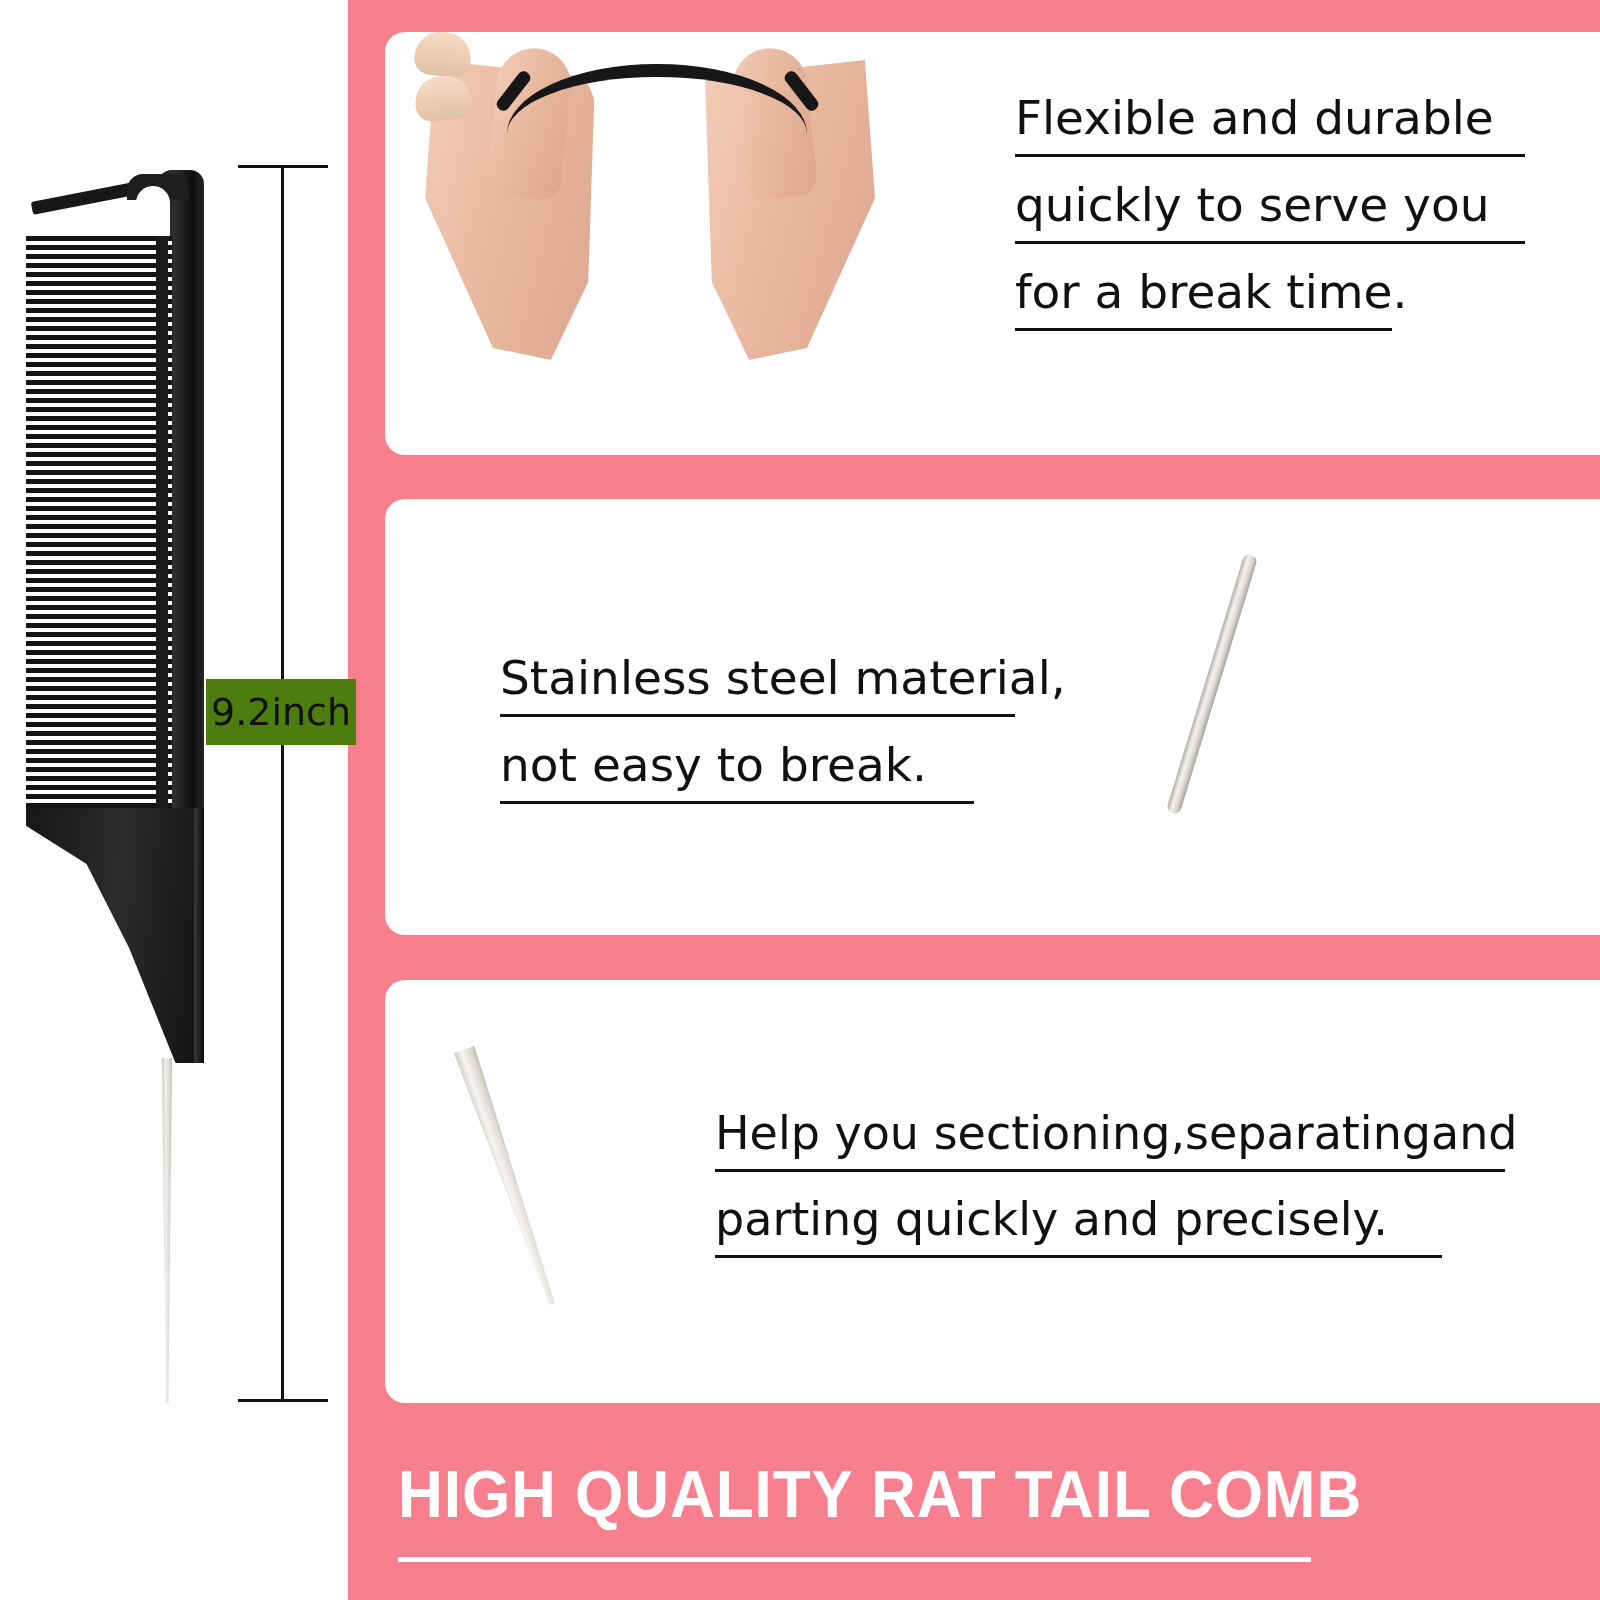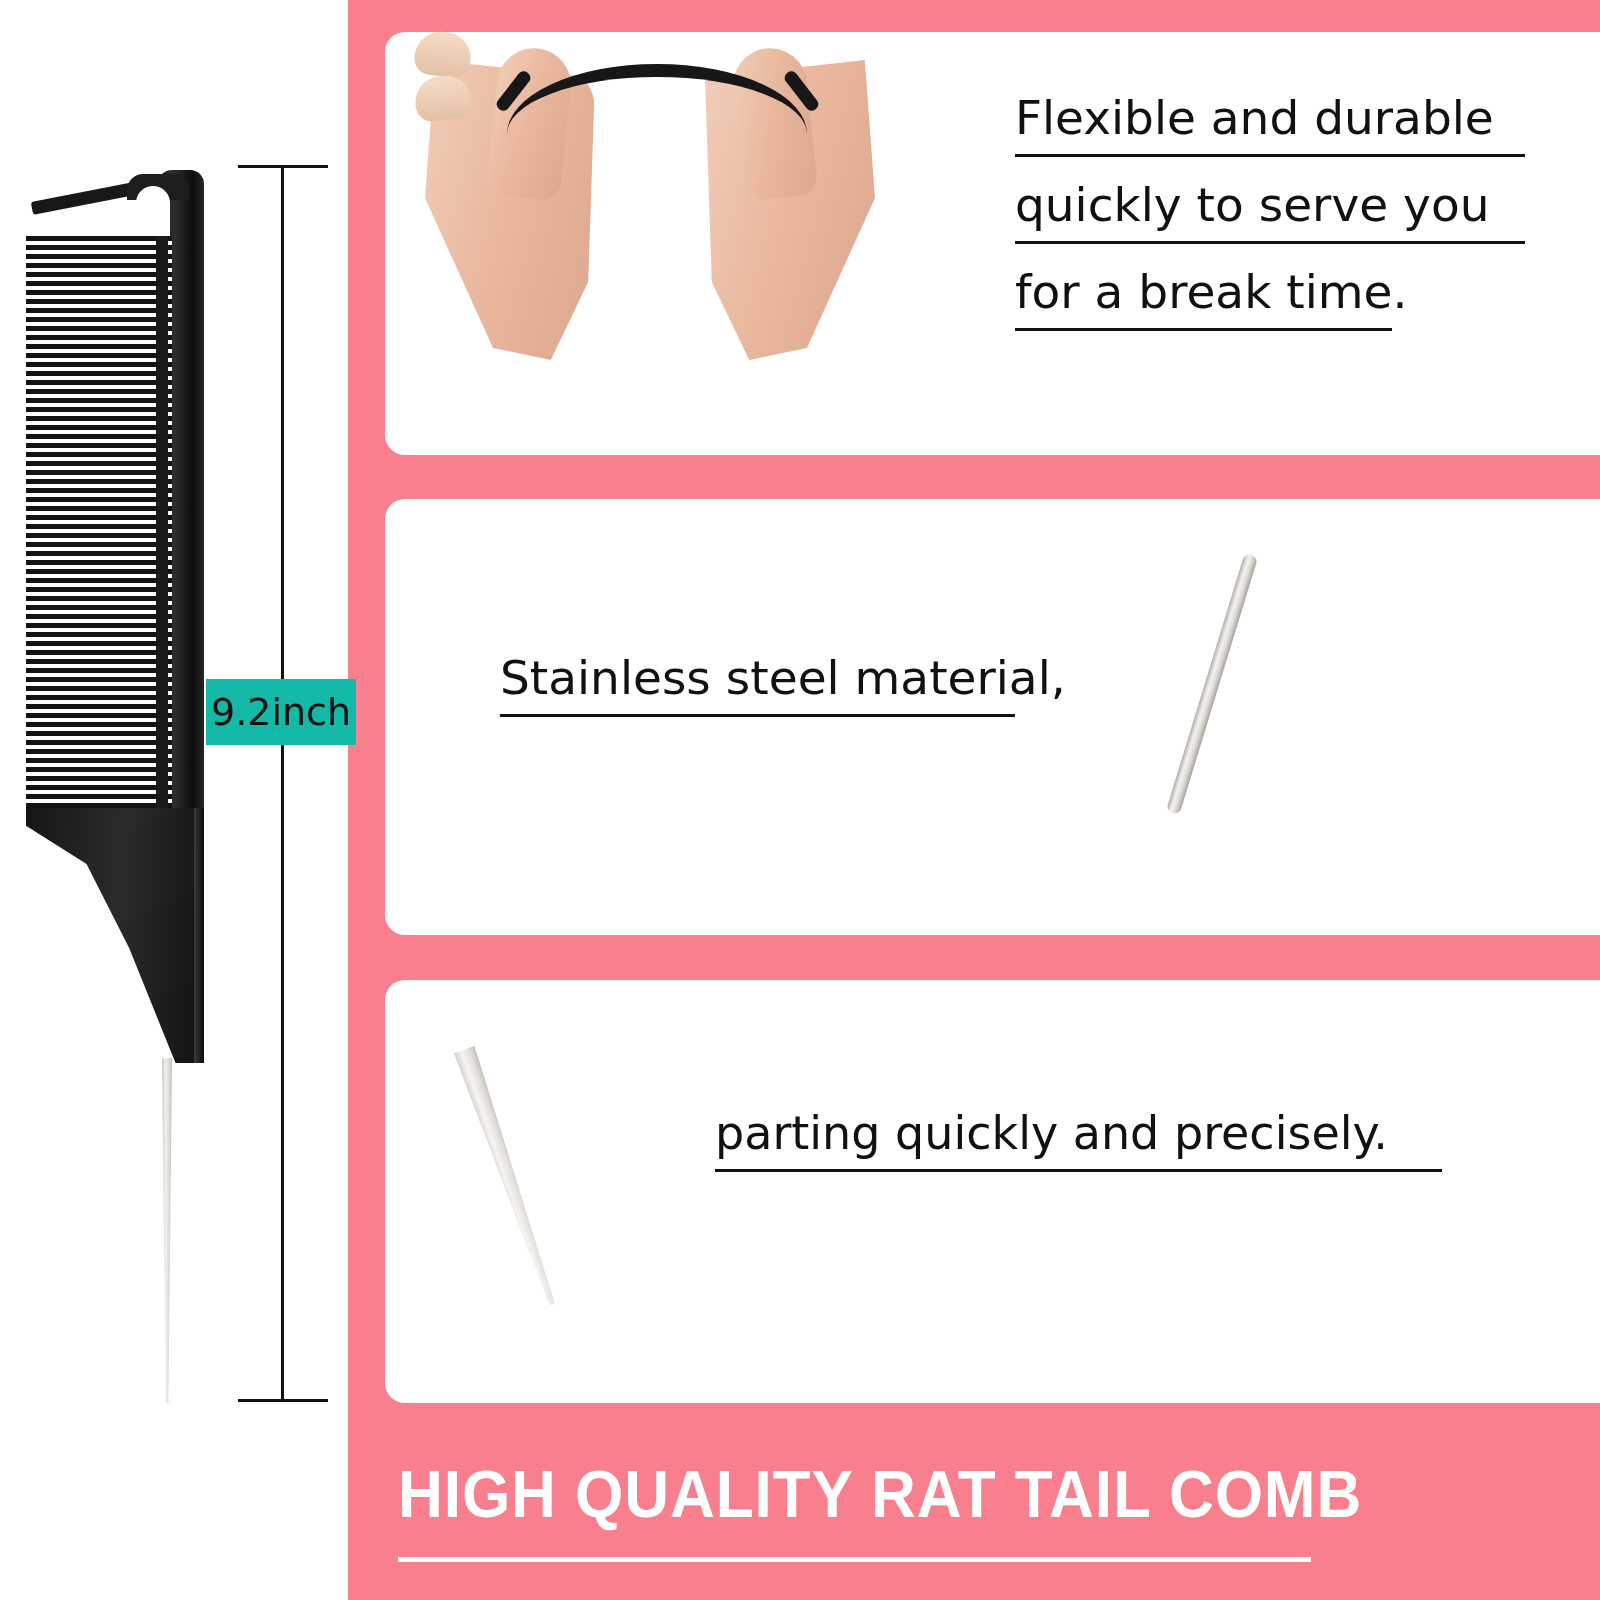--- a/index.html
+++ b/index.html
@@ -160,21 +160,21 @@
     background: #111111;
   }
   .dim-cap.top { top: 165px; }
   .dim-cap.bottom { top: 1399px; }
   .dim-label {
     position: absolute;
     left: 206px;
     top: 679px;
     width: 150px;
     text-align: center;
-    background: #14b8a6;
+    background: #4d7c0f;
     font-size: 38px;
     color: #111111;
     padding: 14px 0;
     line-height: 1;
     font-family: "DejaVu Sans", sans-serif;
   }
 
   
   .card {
     position: absolute;
@@ -391,28 +391,30 @@
         <div class="text-line short">for a break time.</div>
       </div>
     </div>
   </div>
 
   <div class="card" id="card-2">
     <div class="card-inner">
       <div class="steel-rod"></div>
       <div class="text-block" id="c2-text">
         <div class="text-line">Stainless steel material,</div>
+        <div class="text-line med">not easy to break.</div>
       </div>
     </div>
   </div>
 
   <div class="card" id="card-3">
     <div class="card-inner">
       <div class="taper-pin"></div>
       <div class="text-block" id="c3-text">
+        <div class="text-line">Help you sectioning,separatingand</div>
         <div class="text-line med">parting quickly and precisely.</div>
       </div>
     </div>
   </div>
 
   <div class="footer">
     <div class="footer-title">HIGH QUALITY RAT TAIL COMB</div>
     <div class="footer-rule"></div>
   </div>
 

